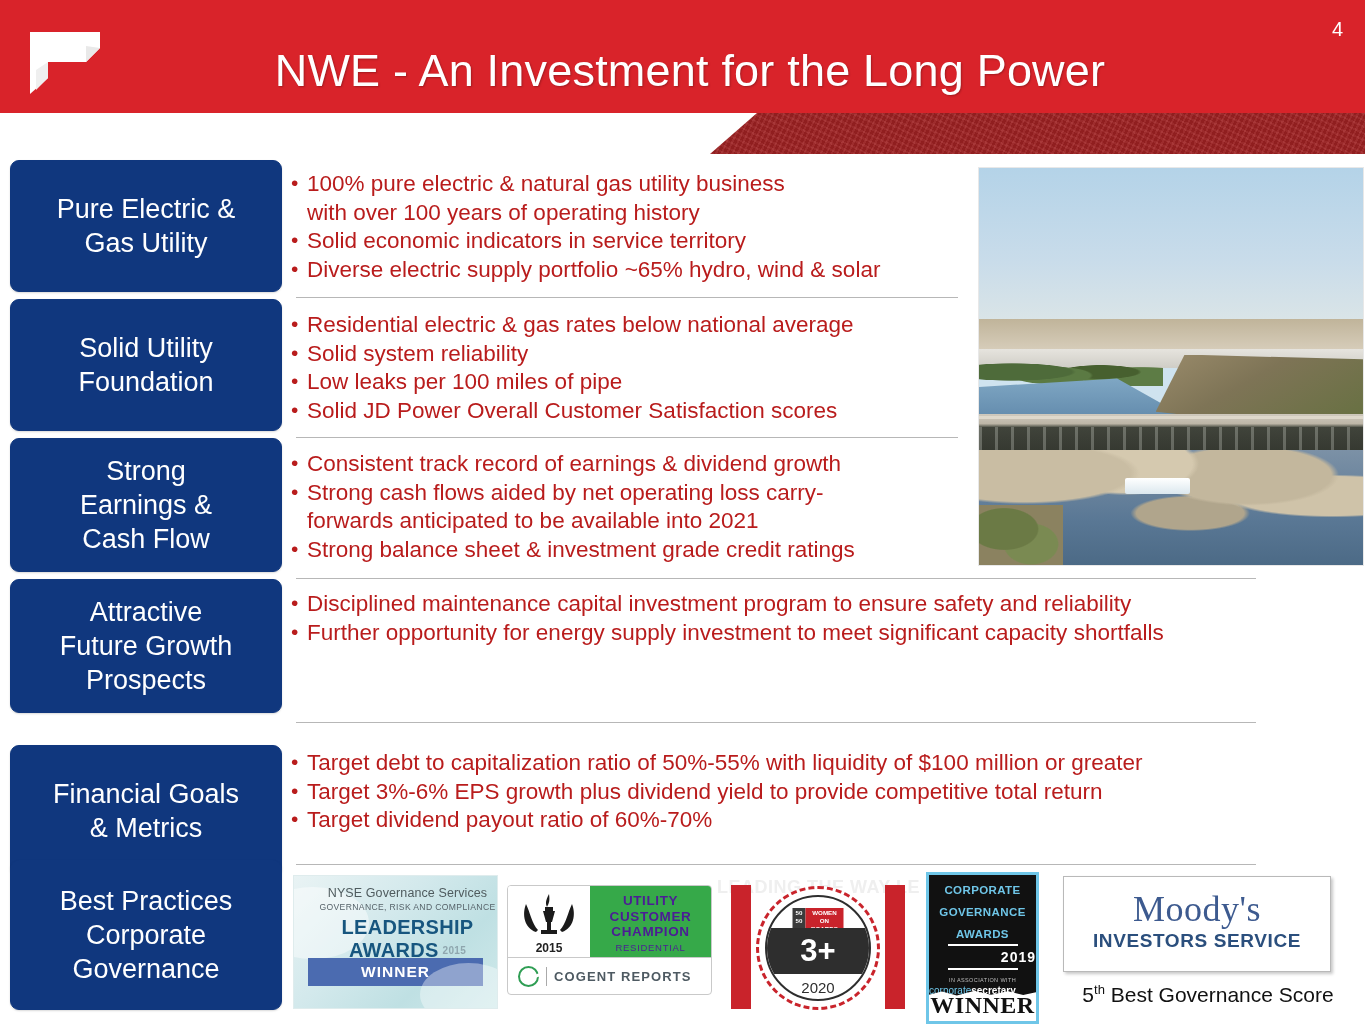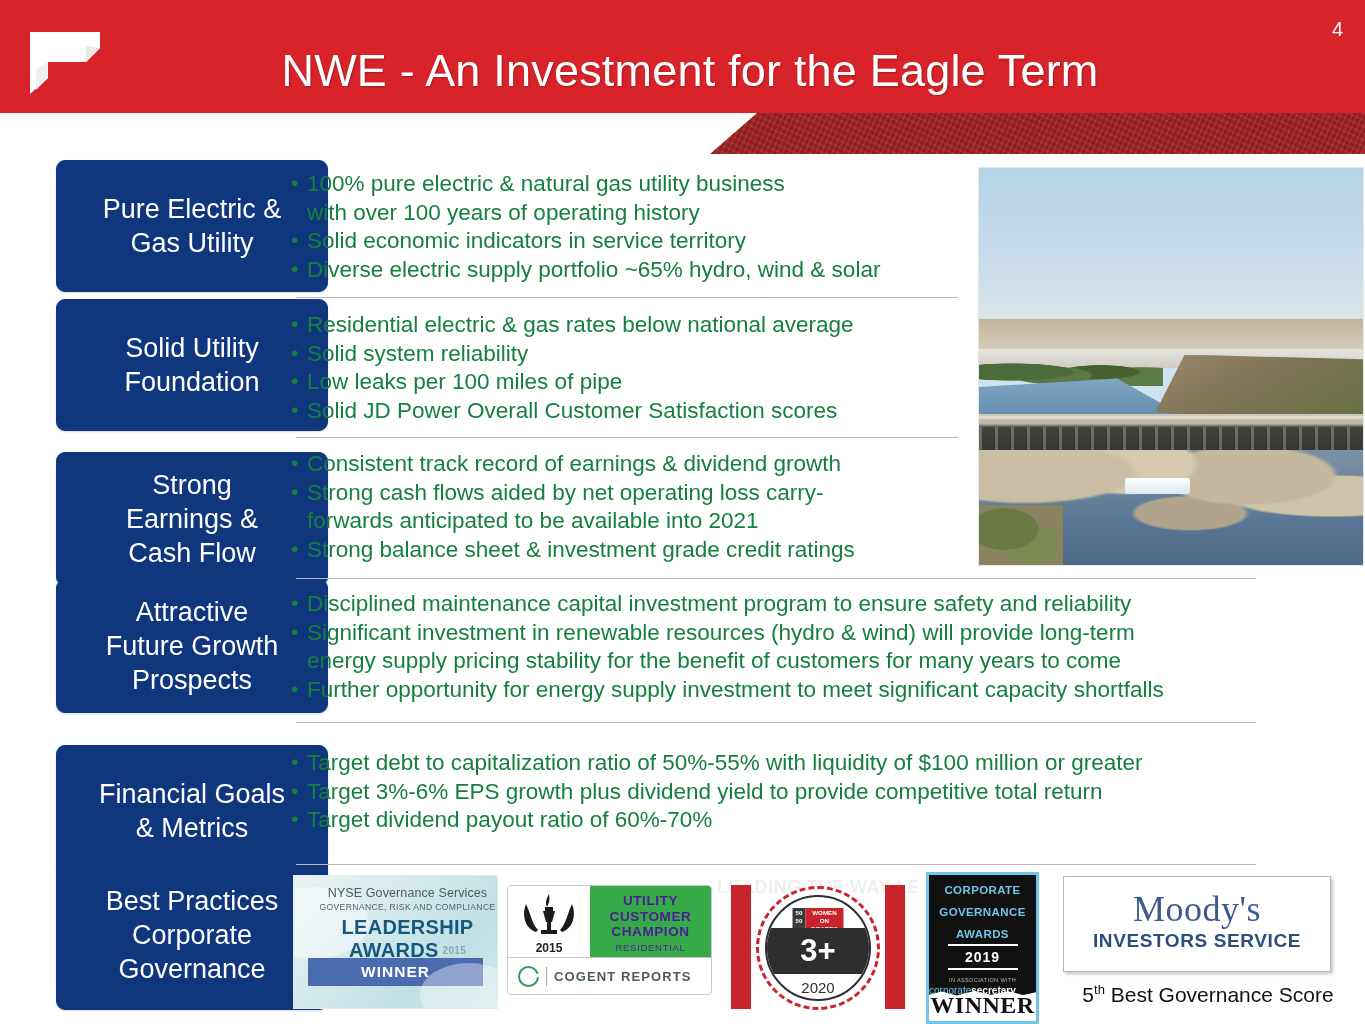--- a/index.html
+++ b/index.html
@@ -46,27 +46,26 @@
     position: absolute; left: 0; width: 272px;
     background: #10377e;
     border: 1px solid #10377e;
     border-radius: 9px;
     color: #ffffff;
     display: flex; align-items: center; justify-content: center;
     text-align: center;
     font-size: 27px; line-height: 34px; font-weight: 400;
     padding: 4px 8px;
     box-shadow: 0 1px 2px rgba(0,0,0,0.15);
-    margin-left: 46px;
   }
 
   
   .bullets {
     position: absolute;
-    color: #15803d;
+    color: #b91c1c;
     font-size: 22.5px; line-height: 28.5px;
   }
   .bullets ul { list-style: none; }
   .bullets li {
     position: relative; padding-left: 17px; margin: 0;
   }
   .bullets li::before {
     content: "\2022";
     position: absolute; left: 1px; top: -1px;
     font-size: 21px; line-height: 28.5px;
@@ -235,21 +234,21 @@
   .seal-band { position: absolute; left: 0; right: 0; top: 31px; height: 46px; background: #2e2e2e; }
   .seal-num { position: absolute; left: 0; right: 0; top: 33px; text-align: center; color: #fff; font-size: 31px; font-weight: bold; line-height: 42px; }
   .seal-yr { position: absolute; left: 0; right: 0; top: 82px; text-align: center; color: #2e2e2e; font-size: 15px; }
 
   
   .aw-cga {
     left: 641px; top: 0px; width: 113px; height: 152px;
     border: 3px solid #6fc6e8; background: #111; overflow: hidden;
   }
   .cga-t1 { margin-top: 8px; text-align: center; color: #6fc6e8; font-size: 11.5px; font-weight: bold; line-height: 14px; letter-spacing: .4px; }
-  .cga-yr { margin-top: 3px; text-align: center; color: #fff; font-size: 14px; font-weight: bold; letter-spacing: 1px; }
+  .cga-yr { margin-top: 3px; text-align: right; color: #fff; font-size: 14px; font-weight: bold; letter-spacing: 1px; }
   .cga-rule { width: 70px; height: 2px; background: #fff; margin: 3px auto 0; }
   .cga-sub { margin-top: 7px; text-align: center; color: #bdbdbd; font-size: 5.5px; letter-spacing: .4px; }
   .cga-cs { margin-top: 2px; text-align: left; font-size: 10px; color: #6fc6e8; }
   .cga-cs b { color: #ffffff; }
   .cga-win {
     position: absolute; left: 0; right: 0; bottom: 0; height: 32px;
     background: #fff; color: #111; text-align: center;
     font-family: "Liberation Serif", serif; font-size: 24px; font-weight: bold;
     letter-spacing: .5px; line-height: 32px;
     clip-path: polygon(0 18%, 12% 8%, 26% 20%, 42% 6%, 58% 18%, 74% 7%, 88% 19%, 100% 10%, 100% 100%, 0 100%);
@@ -285,34 +284,34 @@
   <div class="header-accent"></div>
 
   <div class="logo-mark">
     <svg width="78" height="72" viewBox="0 0 78 72">
       <polygon points="4,68 4,6 74,6 74,22 60,36 22,36 22,52" fill="#ffffff"></polygon>
       <polygon points="74,22 60,36 60,20" fill="#e9e9e9"></polygon>
       <polygon points="22,36 22,52 10,64 10,44" fill="#efefef"></polygon>
     </svg>
   </div>
 
-  <div class="slide-title">NWE - An Investment for the Eagle Term</div>
+  <div class="slide-title">NWE - An Investment for the Long Power</div>
   <div class="page-number">4</div>
 
   <div class="label-col">
 
     <div class="label-box" style="top:0px; height:132px;">
       <span><span>Pure Electric &amp;</span><br><span>Gas Utility</span></span>
     </div>
 
     <div class="label-box" style="top:139px; height:132px;">
       <span><span>Solid Utility</span><br><span>Foundation</span></span>
     </div>
 
-    <div class="label-box" style="top:292px; height:134px;">
+    <div class="label-box" style="top:278px; height:134px;">
       <span><span>Strong</span><br><span>Earnings &amp;</span><br><span>Cash Flow</span></span>
     </div>
 
     <div class="label-box" style="top:419px; height:134px;">
       <span><span>Attractive</span><br><span>Future Growth</span><br><span>Prospects</span></span>
     </div>
 
     <div class="label-box" style="top:585px; height:132px;">
       <span><span>Financial Goals</span><br><span>&amp; Metrics</span></span>
     </div>
@@ -370,24 +369,20 @@
         <span class="cont">forwards anticipated to be available into 2021</span>
       </li>
       <li><span>Strong balance sheet &amp; investment grade credit ratings</span></li>
     </ul>
   </div>
   <div class="sep" style="left:296px; top:578px; width:960px;"></div>
 
   <div class="bullets" style="left:290px; top:590px; width:1060px;">
     <ul>
       <li><span>Disciplined maintenance capital investment program to ensure safety and reliability</span></li>
-      <li>
-        <span>Significant investment in renewable resources (hydro &amp; wind) will provide long-term</span>
-        <span class="cont">energy supply pricing stability for the benefit of customers for many years to come</span>
-      </li>
       <li><span>Further opportunity for energy supply investment to meet significant capacity shortfalls</span></li>
     </ul>
   </div>
   <div class="sep" style="left:296px; top:722px; width:960px;"></div>
 
   <div class="bullets" style="left:290px; top:749px; width:1060px;">
     <ul>
       <li><span>Target debt to capitalization ratio of 50%-55% with liquidity of $100 million or greater</span></li>
       <li><span>Target 3%-6% EPS growth plus dividend yield to provide competitive total return</span></li>
       <li><span>Target dividend payout ratio of 60%-70%</span></li>

